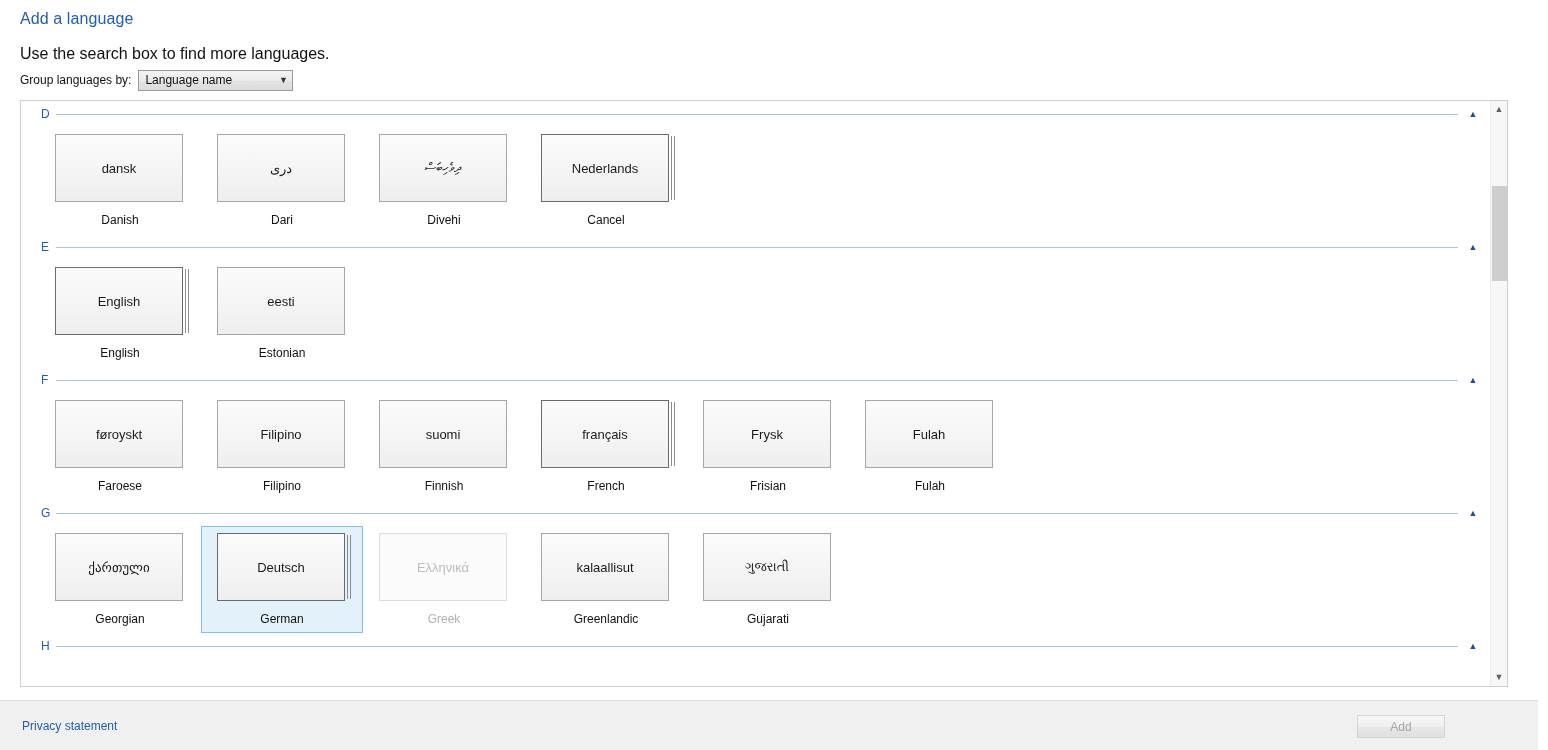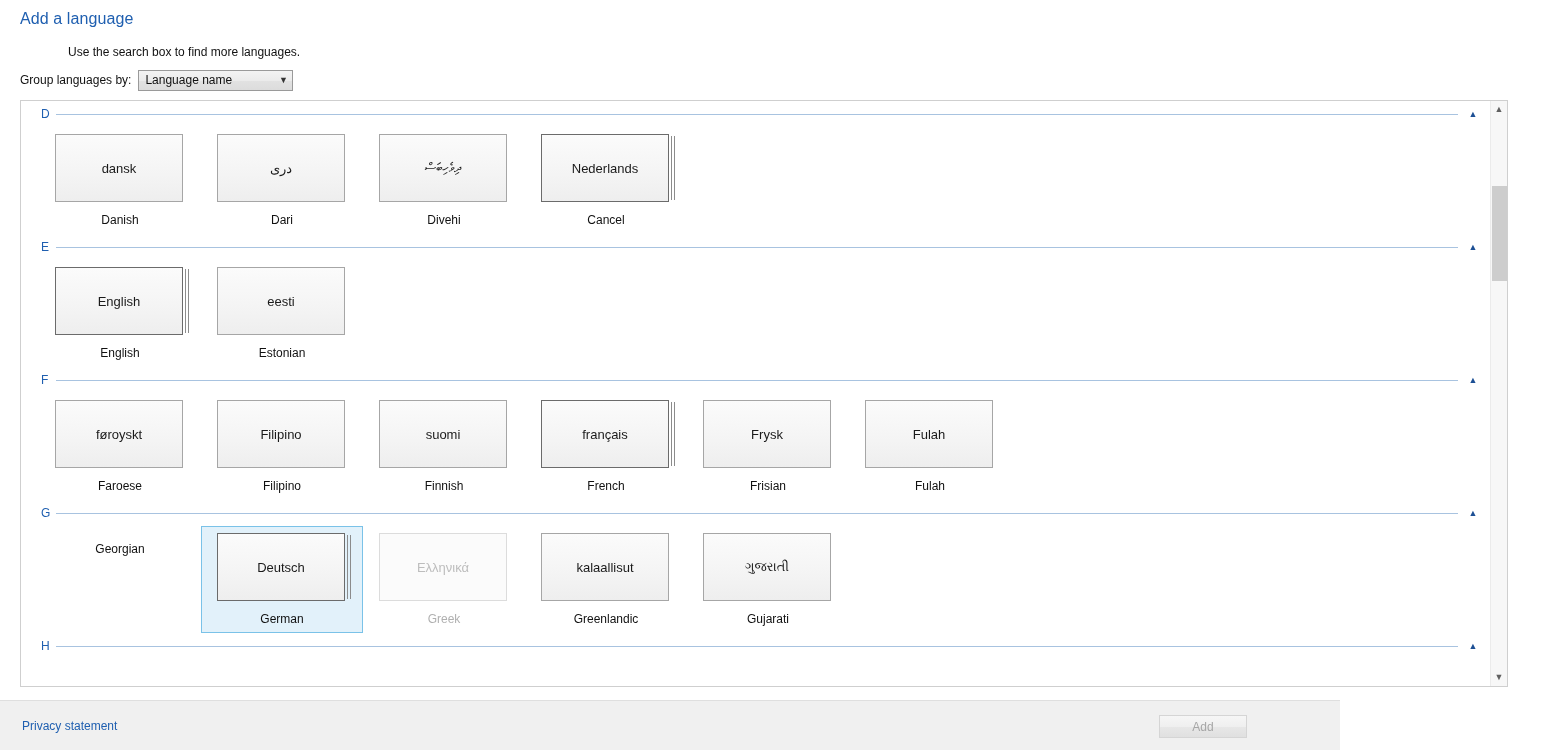--- a/index.html
+++ b/index.html
@@ -24,23 +24,22 @@
     top: 10px;
     font-size: 16px;
     color: #1f5fb0;
     font-weight: normal;
     letter-spacing: 0.1px;
   }
   #page-subtitle {
     position: absolute;
     left: 20px;
     top: 45px;
-    font-size: 12px;
+    font-size: 16px;
     color: #111111;
-    margin-left: 48px;
   }
   #group-row {
     position: absolute;
     left: 20px;
     top: 69px;
     display: flex;
     align-items: center;
     height: 22px;
   }
   #group-label {
@@ -240,21 +239,21 @@
     height: 95px;
     background: #cdcdcd;
     cursor: default;
   }
 
   
   #footer {
     position: absolute;
     left: 0;
     bottom: 0;
-    width: 1340px;
+    width: 1538px;
     height: 50px;
     background: #f0f0f0;
     border-top: 1px solid #dfdfdf;
     box-sizing: border-box;
   }
   #privacy-link {
     position: absolute;
     left: 22px;
     top: 18px;
     font-size: 12px;
@@ -411,20 +410,23 @@
           </div>
         </div>
         <div class="section">
           <div class="section-header">
             <span class="section-letter">G</span>
             <span class="section-rule"></span>
             <span class="section-chevron">▲</span>
           </div>
           <div class="tile-row">
             <div class="tile-wrap">
+              <div class="tile-box-holder">
+                <div class="tile-box">ქართული</div>
+              </div>
               <div class="tile-label">Georgian</div>
             </div>
             <div class="tile-wrap stacked selected">
               <div class="tile-box-holder">
                 <div class="tile-box">Deutsch</div>
                 <div class="stack-line l1"></div>
                 <div class="stack-line l2"></div>
               </div>
               <div class="tile-label">German</div>
             </div>

